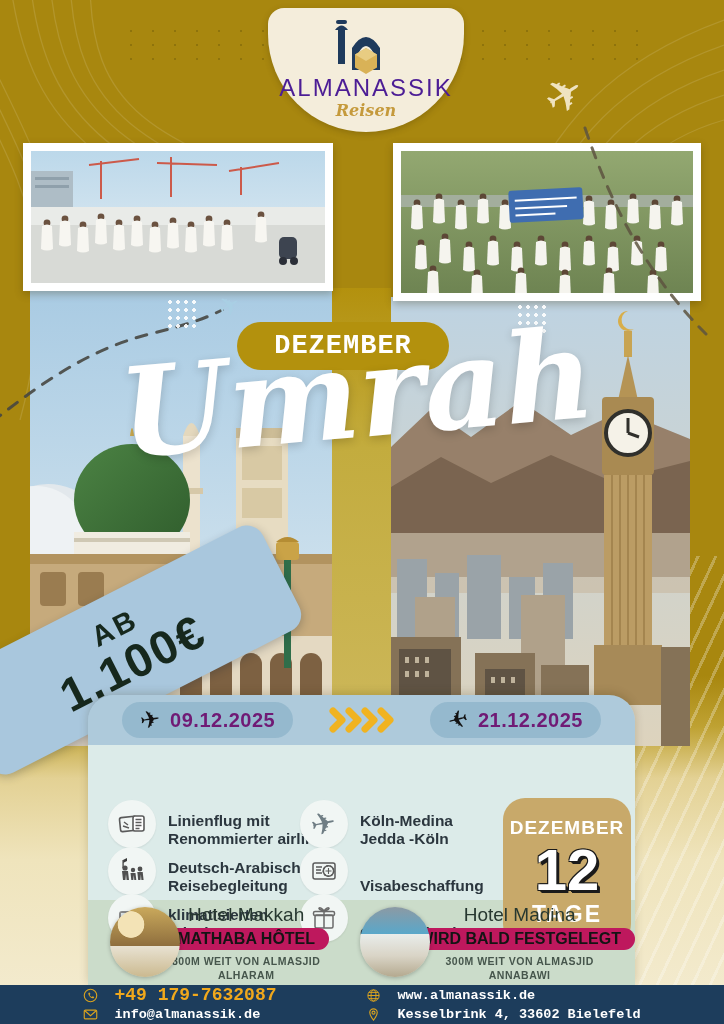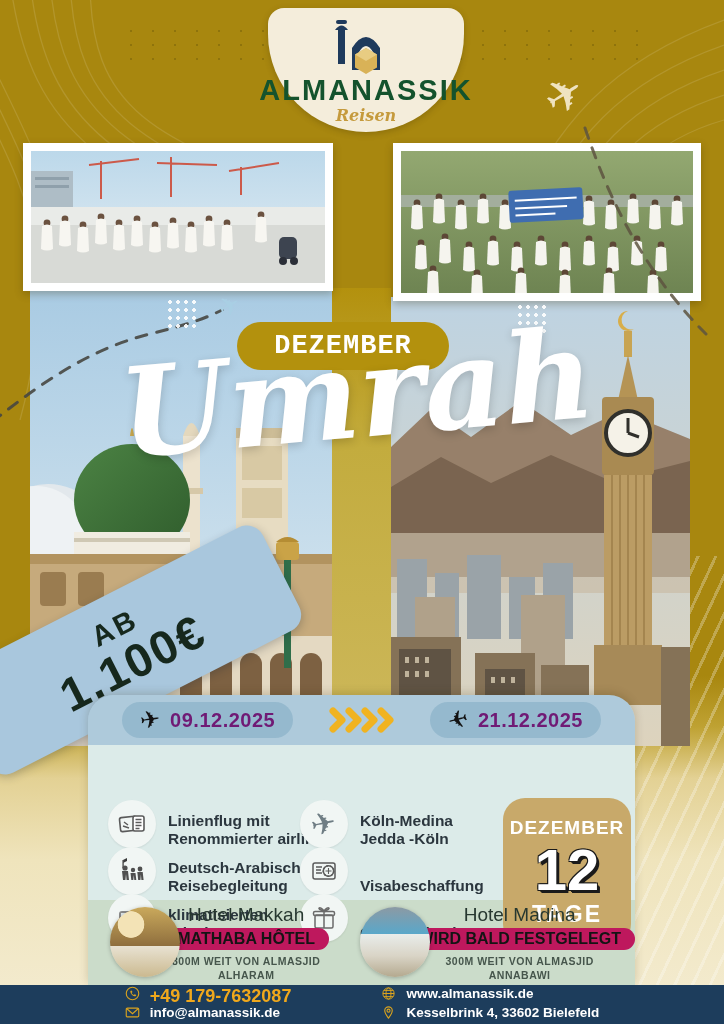--- a/index.html
+++ b/index.html
@@ -16,21 +16,21 @@
     background:repeating-linear-gradient(115deg,rgba(255,255,255,.55) 0 3px,transparent 3px 16px);}
   .dotgrid{position:absolute;width:32px;height:32px;
     background-image:radial-gradient(circle,rgba(255,255,255,.9) 1.6px,transparent 1.9px);
     background-size:8px 8px;}
 
   
   .logo-badge{position:absolute;left:268px;top:8px;width:196px;height:124px;background:#f4eddb;
     border-radius:16px 16px 98px 98px;display:flex;flex-direction:column;align-items:center;
     box-shadow:0 2px 6px rgba(60,45,0,.25);z-index:6;}
   .logo-mark{margin-top:10px;}
-  .brand-name{font-size:29px;font-weight:bold;letter-spacing:2px;color:#14532d;margin-top:-2px;}
+  .brand-name{font-size:24px;font-weight:normal;letter-spacing:2px;color:#4c1d95;margin-top:-2px;}
   .brand-tagline{font-family:"DejaVu Serif",serif;font-style:italic;font-weight:bold;
     color:#c59a3c;font-size:16px;margin-top:-1px;}
 
   
   .photo-card{position:absolute;background:#fff;padding:8px;box-shadow:0 3px 8px rgba(60,45,0,.3);z-index:3;}
   .photo-card svg{display:block;}
 
   
   .dest{position:absolute;z-index:2;overflow:hidden;}
   .center-strip{position:absolute;left:332px;top:288px;width:59px;height:458px;z-index:2;
@@ -89,21 +89,21 @@
   .hotel-city{font-size:19px;color:#273830;margin-top:4px;}
   .hotel-name{background:#be185d;border-radius:14px;padding:2px 14px;margin-top:2px;
     font-size:16px;font-weight:bold;color:#141414;white-space:nowrap;}
   .hotel-distance{font-size:10.5px;font-weight:bold;color:#46564c;letter-spacing:.5px;margin-top:4px;
     text-align:center;white-space:pre-line;line-height:1.35;}
 
   
   .footer{position:absolute;left:0;bottom:0;width:724px;height:39px;background:#1d3d5c;z-index:8;
     display:flex;align-items:center;justify-content:center;gap:90px;}
   .footer-col{display:flex;flex-direction:column;gap:1px;}
-  .footer-row{display:flex;gap:10px;height:18px;}
+  .footer-row{display:flex;align-items:center;gap:16px;height:18px;font-family:Liberation Mono, monospace;}
   .footer-icon{width:15px;height:15px;flex:0 0 auto;}
   .footer-phone{color:#f0a81c;font-weight:bold;font-size:18px;}
   .footer-text{color:#fff;font-weight:bold;font-size:13.5px;}
 
   .deco-plane-cream{position:absolute;left:545px;top:72px;font-size:46px;color:#efe3c0;
     transform:rotate(-32deg);z-index:3;line-height:1;}
   .deco-plane-blue{position:absolute;left:218px;top:293px;font-size:26px;color:#a9cfe4;
     transform:rotate(-28deg);z-index:4;line-height:1;}
 </style>
 </head>

